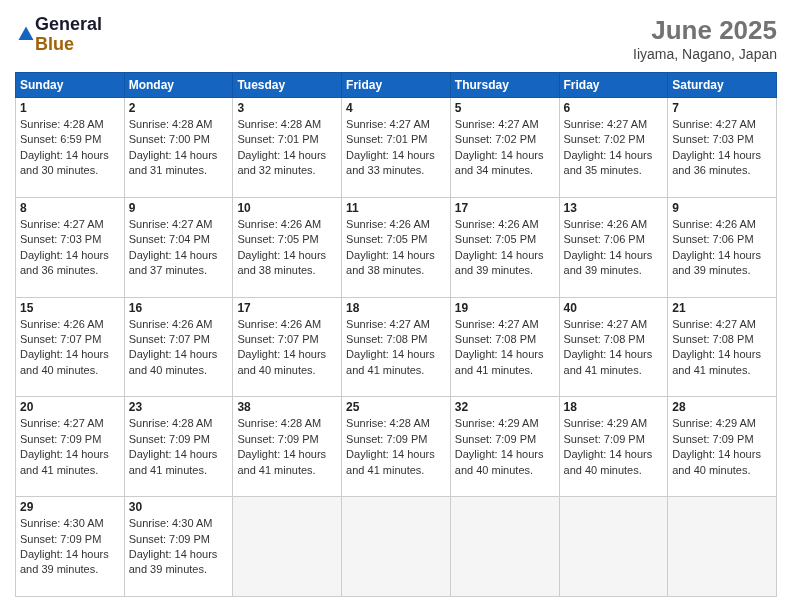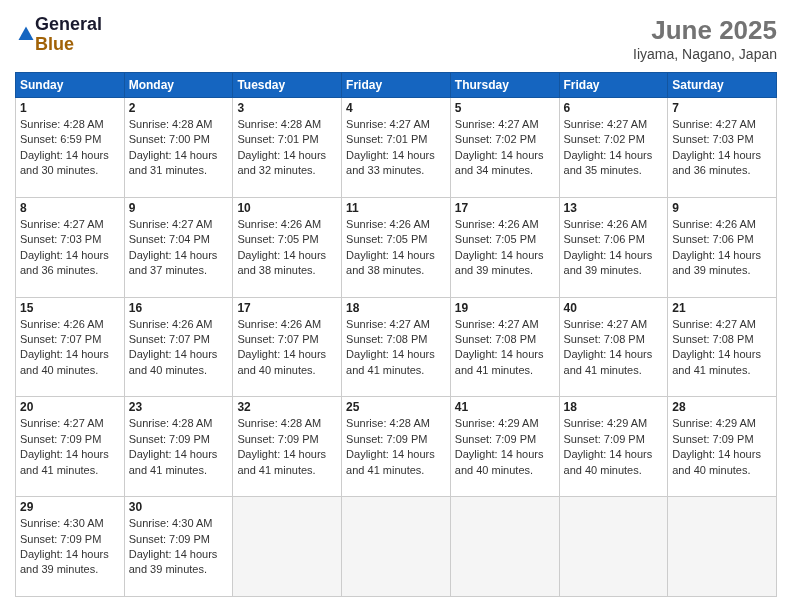--- a/index.html
+++ b/index.html
@@ -145,23 +145,23 @@
           <td><span class="day-num">16</span><span class="cell-text">Sunrise: 4:26 AM<br>Sunset: 7:07 PM<br>Daylight: 14 hours and 40 minutes.</span></td>
           <td><span class="day-num">17</span><span class="cell-text">Sunrise: 4:26 AM<br>Sunset: 7:07 PM<br>Daylight: 14 hours and 40 minutes.</span></td>
           <td><span class="day-num">18</span><span class="cell-text">Sunrise: 4:27 AM<br>Sunset: 7:08 PM<br>Daylight: 14 hours and 41 minutes.</span></td>
           <td><span class="day-num">19</span><span class="cell-text">Sunrise: 4:27 AM<br>Sunset: 7:08 PM<br>Daylight: 14 hours and 41 minutes.</span></td>
           <td><span class="day-num">40</span><span class="cell-text">Sunrise: 4:27 AM<br>Sunset: 7:08 PM<br>Daylight: 14 hours and 41 minutes.</span></td>
           <td><span class="day-num">21</span><span class="cell-text">Sunrise: 4:27 AM<br>Sunset: 7:08 PM<br>Daylight: 14 hours and 41 minutes.</span></td>
         </tr>
         <tr>
           <td><span class="day-num">20</span><span class="cell-text">Sunrise: 4:27 AM<br>Sunset: 7:09 PM<br>Daylight: 14 hours and 41 minutes.</span></td>
           <td><span class="day-num">23</span><span class="cell-text">Sunrise: 4:28 AM<br>Sunset: 7:09 PM<br>Daylight: 14 hours and 41 minutes.</span></td>
-          <td><span class="day-num">32</span><span class="cell-text">Sunrise: 4:28 AM<br>Sunset: 7:09 PM<br>Daylight: 14 hours and 41 minutes.</span></td>
+          <td><span class="day-num">38</span><span class="cell-text">Sunrise: 4:28 AM<br>Sunset: 7:09 PM<br>Daylight: 14 hours and 41 minutes.</span></td>
           <td><span class="day-num">25</span><span class="cell-text">Sunrise: 4:28 AM<br>Sunset: 7:09 PM<br>Daylight: 14 hours and 41 minutes.</span></td>
-          <td><span class="day-num">41</span><span class="cell-text">Sunrise: 4:29 AM<br>Sunset: 7:09 PM<br>Daylight: 14 hours and 40 minutes.</span></td>
+          <td><span class="day-num">32</span><span class="cell-text">Sunrise: 4:29 AM<br>Sunset: 7:09 PM<br>Daylight: 14 hours and 40 minutes.</span></td>
           <td><span class="day-num">18</span><span class="cell-text">Sunrise: 4:29 AM<br>Sunset: 7:09 PM<br>Daylight: 14 hours and 40 minutes.</span></td>
           <td><span class="day-num">28</span><span class="cell-text">Sunrise: 4:29 AM<br>Sunset: 7:09 PM<br>Daylight: 14 hours and 40 minutes.</span></td>
         </tr>
         <tr>
           <td><span class="day-num">29</span><span class="cell-text">Sunrise: 4:30 AM<br>Sunset: 7:09 PM<br>Daylight: 14 hours and 39 minutes.</span></td>
           <td><span class="day-num">30</span><span class="cell-text">Sunrise: 4:30 AM<br>Sunset: 7:09 PM<br>Daylight: 14 hours and 39 minutes.</span></td>
           <td class="empty"></td>
           <td class="empty"></td>
           <td class="empty"></td>
           <td class="empty"></td>

